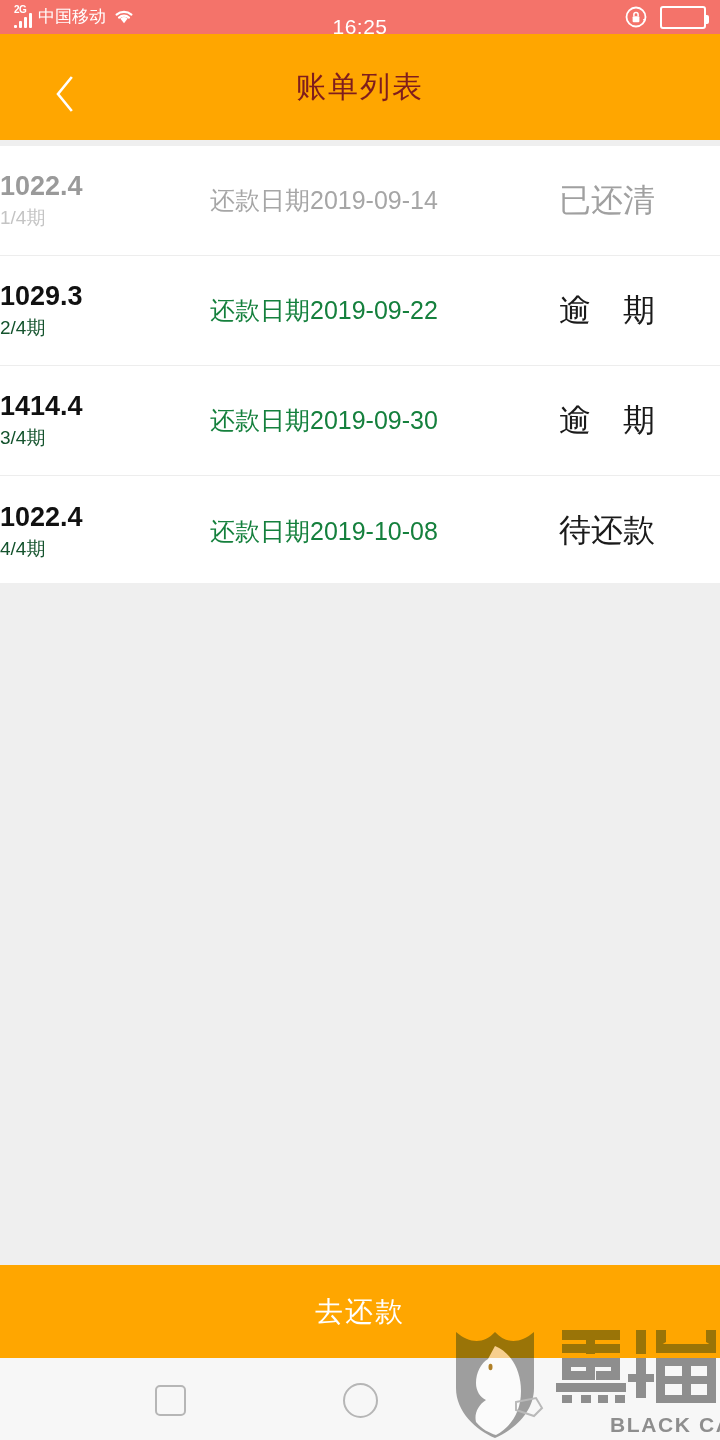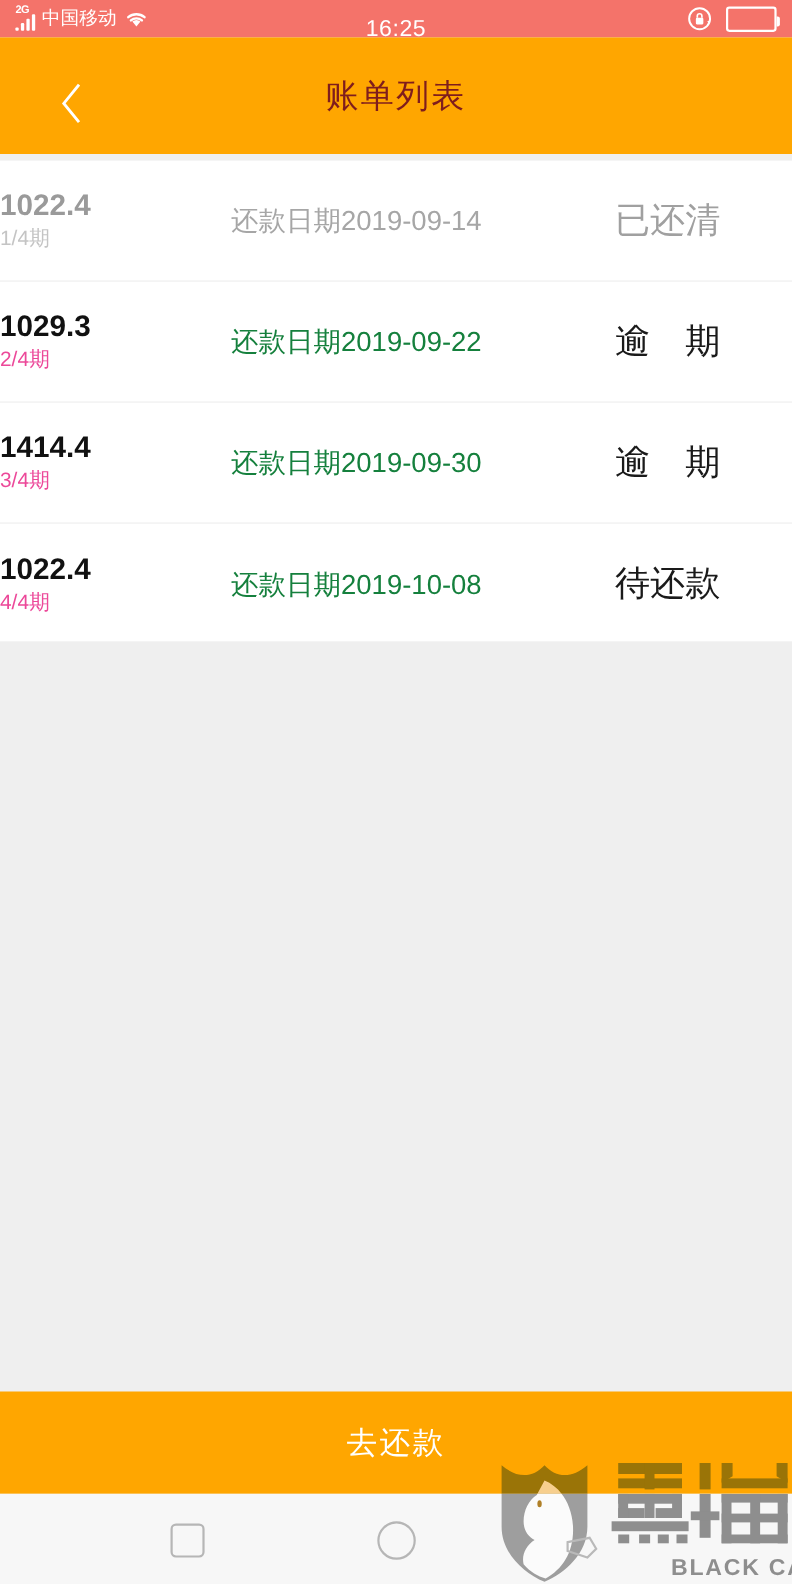--- a/index.html
+++ b/index.html
@@ -10,21 +10,21 @@
     overflow:hidden;
   }
   .phone { position:relative; width:720px; height:1440px; background:#efefef; }
 
   
   .statusbar {
     position:absolute; top:0; left:0; width:720px; height:34px;
     background:#f4736a; color:#ffffff;
     display:flex; align-items:center; padding:0 14px;
   }
-  .sb-left { display:flex; align-items:center; gap:6px; }
+  .sb-left { display:flex; align-items:flex-start; gap:6px; }
   .sig-wrap { position:relative; display:flex; align-items:flex-end; height:22px; }
   .sig-2g {
     position:absolute; top:-1px; left:0;
     font-size:10px; line-height:10px; font-weight:bold; letter-spacing:-0.5px;
   }
   .bars { display:flex; align-items:flex-end; gap:2px; margin-left:0; height:16px; padding-top:6px; }
   .bars i { display:block; width:3px; background:#fff; border-radius:1px; }
   .bars i:nth-child(1){ height:3px; }
   .bars i:nth-child(2){ height:7px; }
   .bars i:nth-child(3){ height:11px; }
@@ -68,21 +68,21 @@
   .list-gap { position:absolute; top:140px; left:0; width:720px; height:6px; background:#efefef; }
   .list { position:absolute; top:146px; left:0; width:720px; background:#ffffff; }
   .row {
     position:relative; height:110px; width:720px;
     display:flex; align-items:center;
     border-bottom:1px solid #ededed;
   }
   .row:last-child { border-bottom:none; }
   .col-amount { width:210px; }
   .amount { font-size:27px; font-weight:bold; line-height:32px; color:#111111; letter-spacing:0px; }
-  .term { font-size:19px; line-height:26px; color:#ec4899; margin-top:3px; }
+  .term { font-size:19px; line-height:26px; color:#14532d; margin-top:3px; }
   .col-date {
     flex:1; text-align:left; font-size:25px; color:#15803d; letter-spacing:0px;
   }
   .col-status {
     width:190px; padding-right:36px; text-align:center;
     font-size:32px; color:#1a1a1a; white-space:pre;
   }
   .row.paid .amount { color:#9a9a9a; }
   .row.paid .term { color:#c4c4c4; }
   .row.paid .col-date { color:#a6a6a6; }

